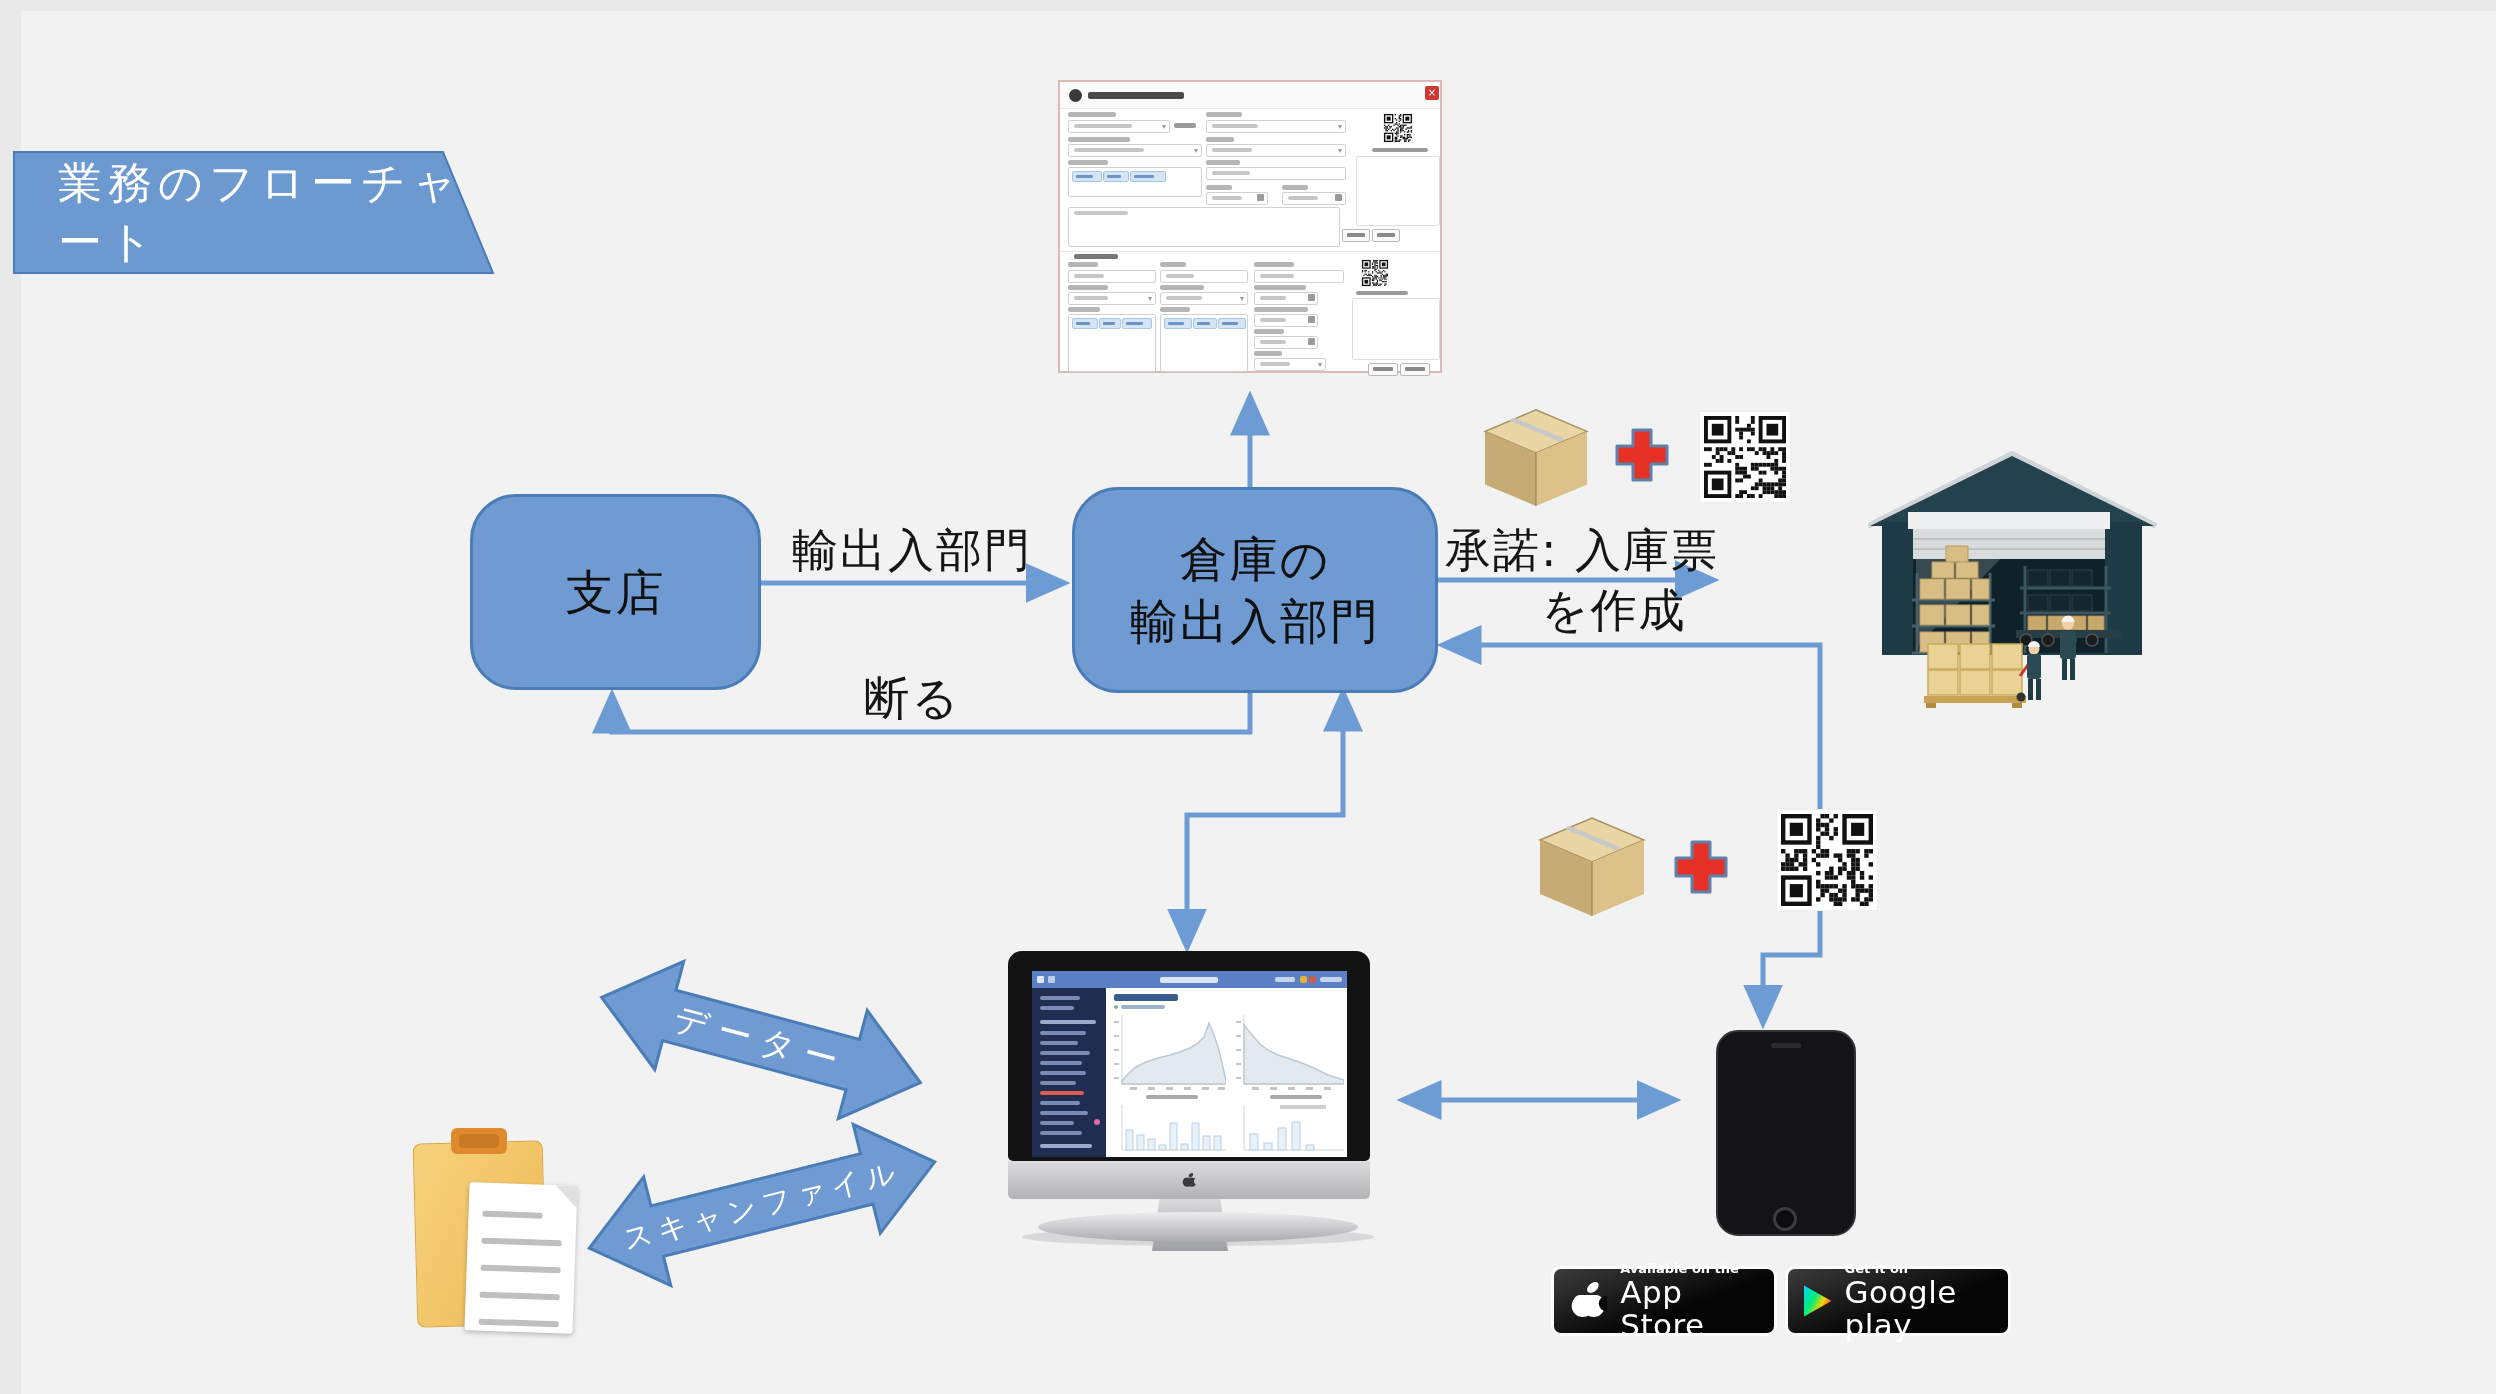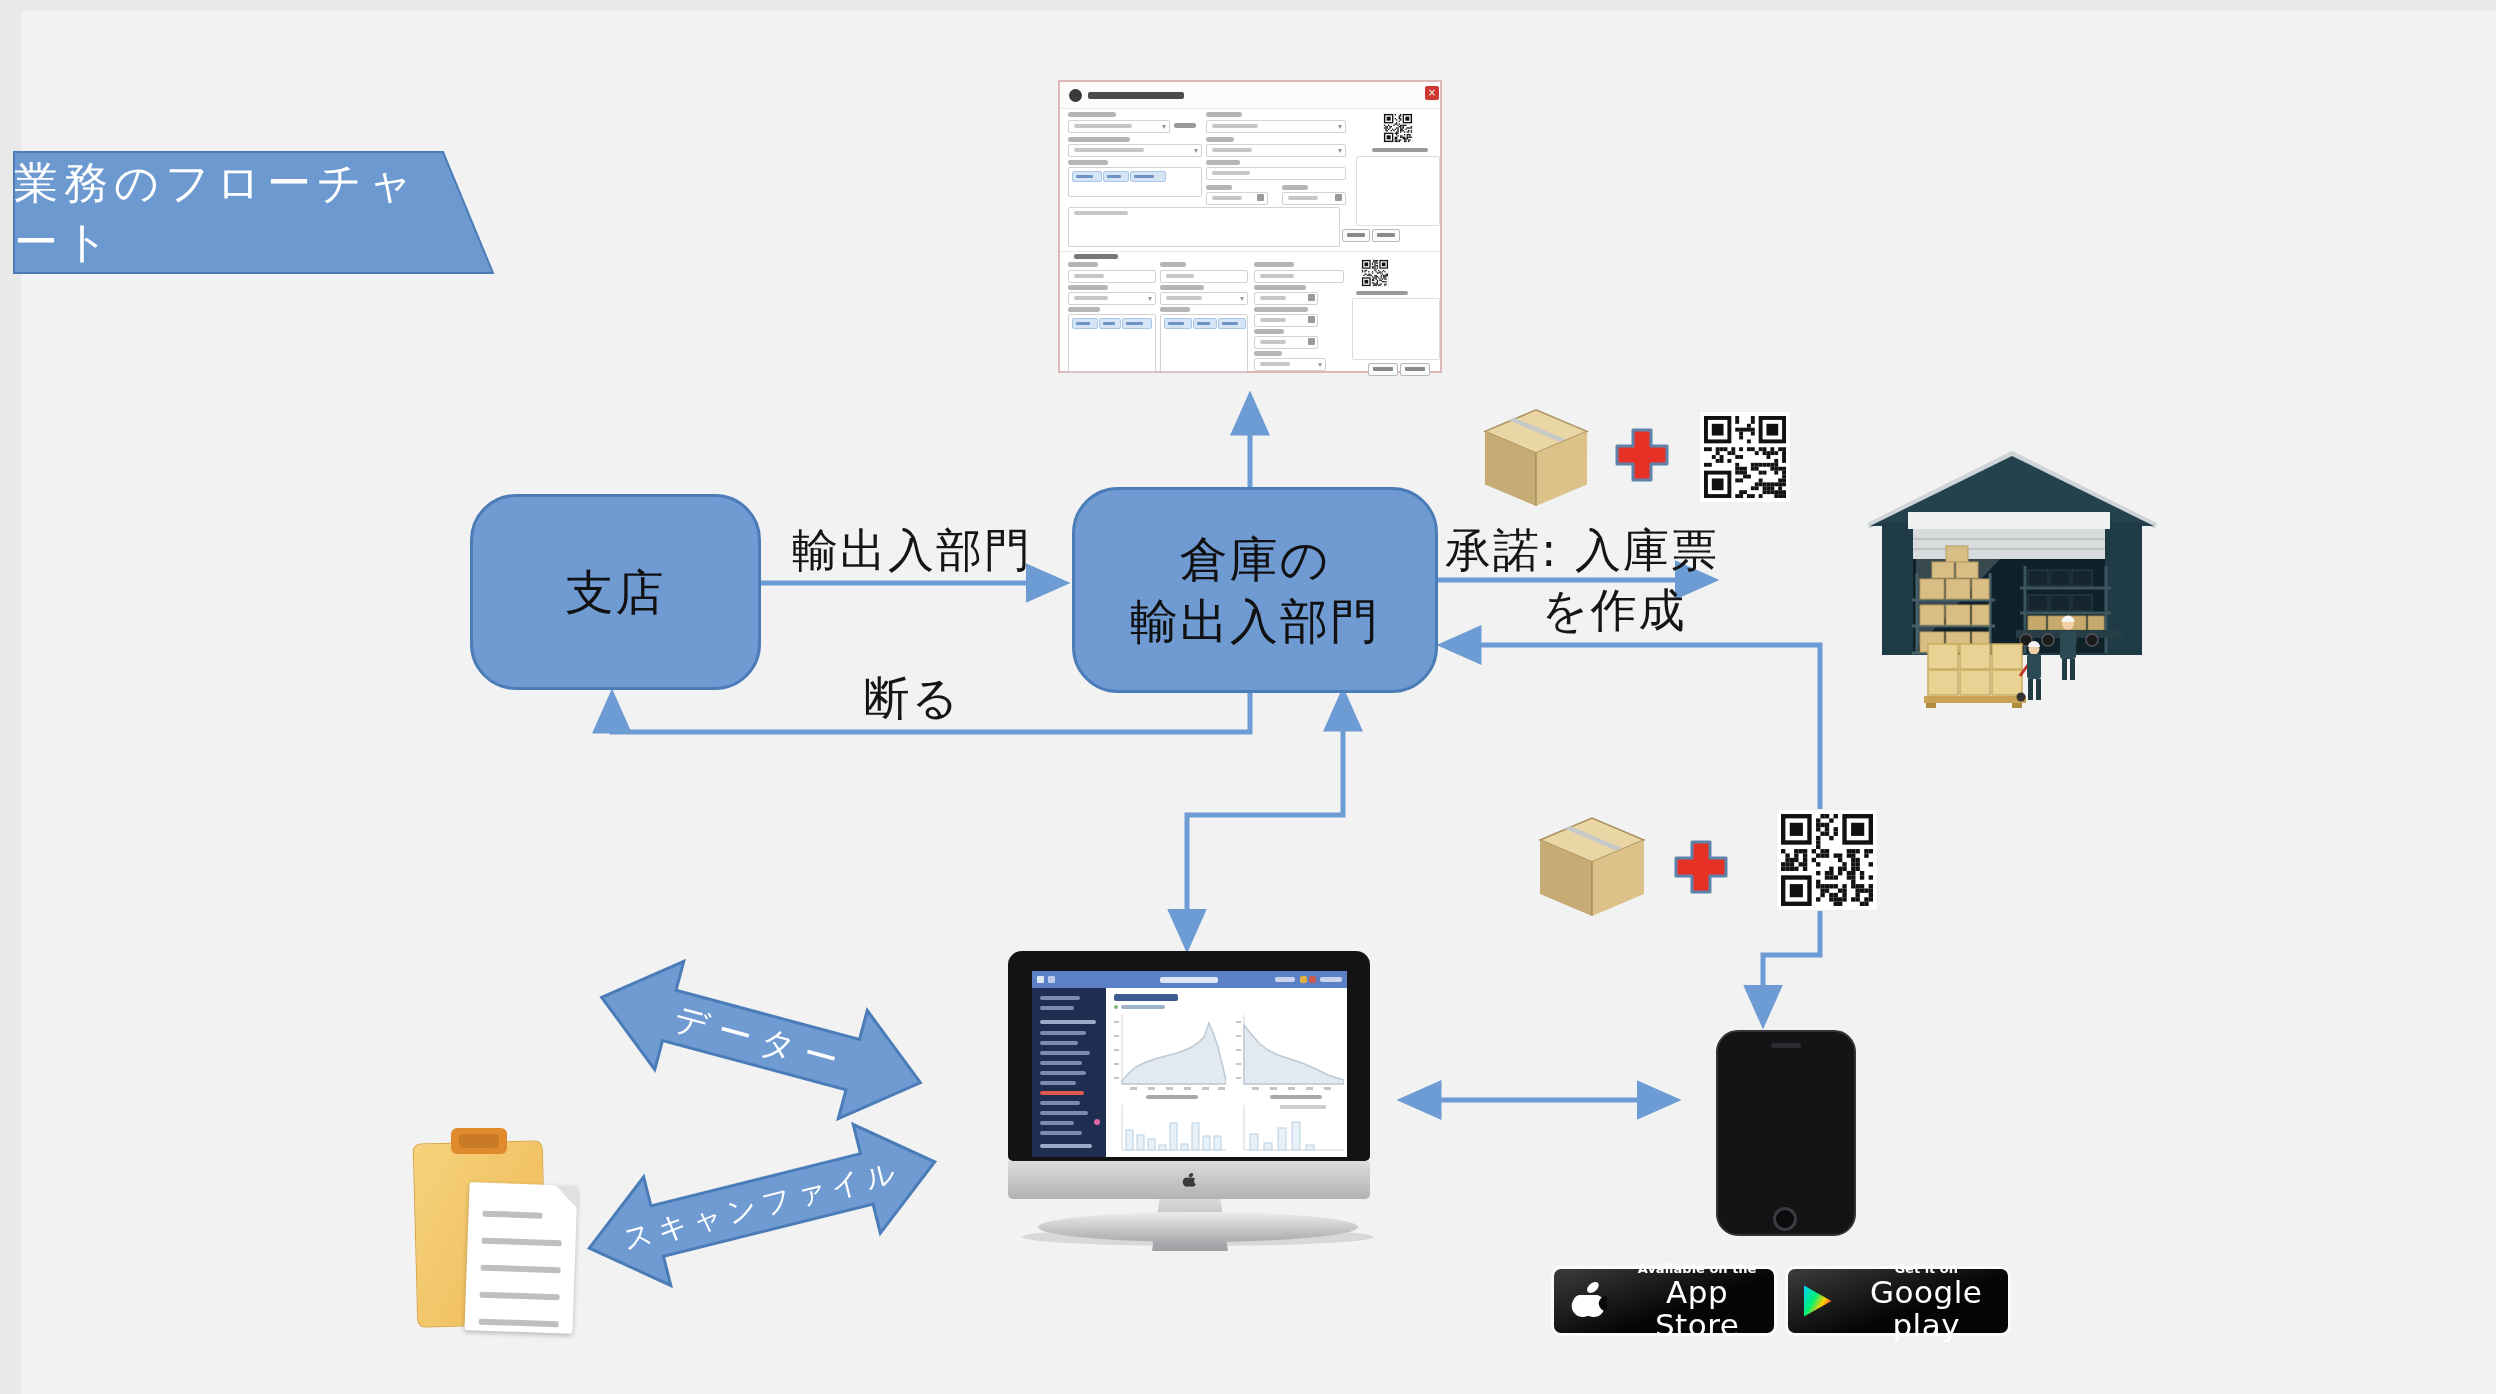--- a/index.html
+++ b/index.html
@@ -9,21 +9,21 @@
   svg{display:block;}
   
   .tb{position:absolute;background:#b5b5b5;border-radius:2px;}
   
   .lbl{position:absolute;color:#151515;font-size:46px;white-space:nowrap;transform:translate(-50%,-50%);letter-spacing:2px;}
   
   .node{position:absolute;background:#6f9bd2;border:3px solid #4a7cb8;border-radius:46px;
         display:flex;align-items:center;justify-content:center;color:#111;font-size:48px;
         text-align:center;line-height:62px;letter-spacing:2px;}
   
-  #banner-label{position:absolute;left:14px;top:152px;width:440px;height:121px;display:flex;align-items:center;justify-content:center;color:#fff;font-size:44px;letter-spacing:6px;}
+  #banner-label{position:absolute;left:14px;top:152px;width:440px;height:121px;display:flex;align-items:center;justify-content:center;color:#fff;font-size:44px;letter-spacing:6px;padding-left:44px;}
   
   #form-window{position:absolute;left:1058px;top:80px;width:384px;height:293px;background:#fff;border:2px solid #ddb8b8;box-sizing:border-box;}
   #form-window .inp{position:absolute;background:#fff;border:1px solid #d2d2d2;border-radius:2px;}
   #form-window .inp .ph{position:absolute;left:5px;top:3px;height:4px;background:#c6c6c6;border-radius:2px;}
   #form-window .caret{position:absolute;right:3px;top:1px;color:#999;font-size:8px;}
   #form-window .chipbox{position:absolute;border:1px solid #d2d2d2;border-radius:2px;background:#fff;}
   #form-window .chip{position:absolute;height:9px;background:#d6e5f6;border:1px solid #a8c6e6;border-radius:2px;}
   #form-window .chip i{position:absolute;left:3px;top:3px;height:3px;width:60%;background:#6d94c4;border-radius:1px;}
   #form-window .mbtn{position:absolute;border:1px solid #b9b9b9;border-radius:2px;background:#fafafa;}
   #form-window .mbtn i{position:absolute;left:4px;top:3px;height:4px;right:4px;background:#8a8a8a;border-radius:1px;}
@@ -37,21 +37,21 @@
   #imac-base{position:absolute;left:1038px;top:1212px;width:320px;height:30px;border-radius:50%;background:linear-gradient(#ececee,#ababae);}
   #imac-shadow{position:absolute;left:1022px;top:1228px;width:352px;height:18px;border-radius:50%;background:#d8d8da;}
   .sbbar{position:absolute;height:4px;background:#7b8cb4;border-radius:2px;}
   
   #phone-body{position:absolute;left:1716px;top:1030px;width:140px;height:206px;background:#141416;border:2px solid #333338;border-radius:22px;box-sizing:border-box;}
   #phone-screen{position:absolute;left:1728px;top:1067px;width:116px;height:134px;background:linear-gradient(#4273dd,#3363cb);overflow:hidden;}
   #phone-logo{position:absolute;left:0;top:16px;width:116px;text-align:center;color:#fff;font-family:"DejaVu Serif",serif;font-weight:bold;font-size:21px;letter-spacing:1px;}
   .ph-inp{position:absolute;width:88px;height:11px;background:#fffdf0;border-radius:2px;}
   .ph-btn{position:absolute;width:42px;height:13px;border-radius:3px;}
   
-  .badge{position:absolute;width:226px;height:70px;background:linear-gradient(160deg,#3c3c3c,#050505 60%);border:3px solid #fbfbfb;border-radius:10px;box-sizing:border-box;display:flex;align-items:center;padding-left:16px;gap:13px;color:#fff;text-align:center;}
+  .badge{position:absolute;width:226px;height:70px;background:linear-gradient(160deg,#3c3c3c,#050505 60%);border:3px solid #fbfbfb;border-radius:10px;box-sizing:border-box;display:flex;align-items:center;padding-left:16px;gap:13px;color:#fff;}
   .badge .t1{font-size:13px;font-weight:bold;line-height:15px;}
   .badge .t2{font-size:31px;line-height:33px;letter-spacing:.5px;}
   
   #db-icon{position:absolute;left:398px;top:903px;width:152px;height:152px;background:#39393b;border-radius:28px;}
   
   #clipboard{position:absolute;left:415px;top:1128px;width:170px;height:210px;}
   #clip-board-back{position:absolute;left:0;top:14px;width:128px;height:182px;background:linear-gradient(120deg,#f6d27c,#eeb955);border:1px solid #d9a43e;border-radius:8px;transform:rotate(-1.5deg);}
   #clip-clip{position:absolute;left:36px;top:0;width:56px;height:26px;background:#e08a2e;border-radius:6px;}
   #clip-clip i{position:absolute;left:8px;top:6px;width:40px;height:14px;background:#c97a24;border-radius:4px;}
   #clip-paper{position:absolute;left:52px;top:56px;width:108px;height:148px;background:#fff;border-radius:3px;transform:rotate(2deg);box-shadow:0 2px 5px rgba(0,0,0,.25);}

